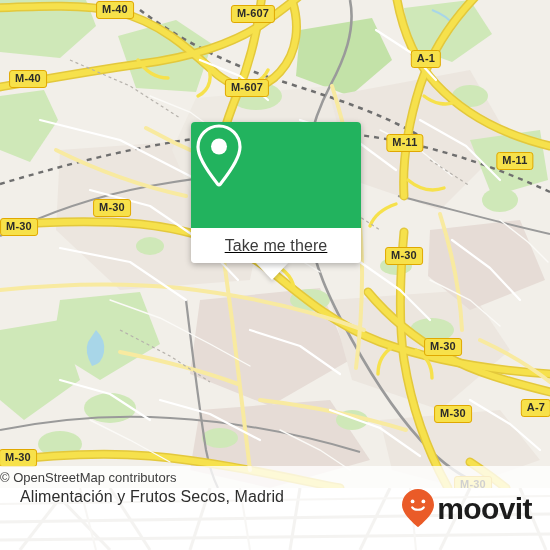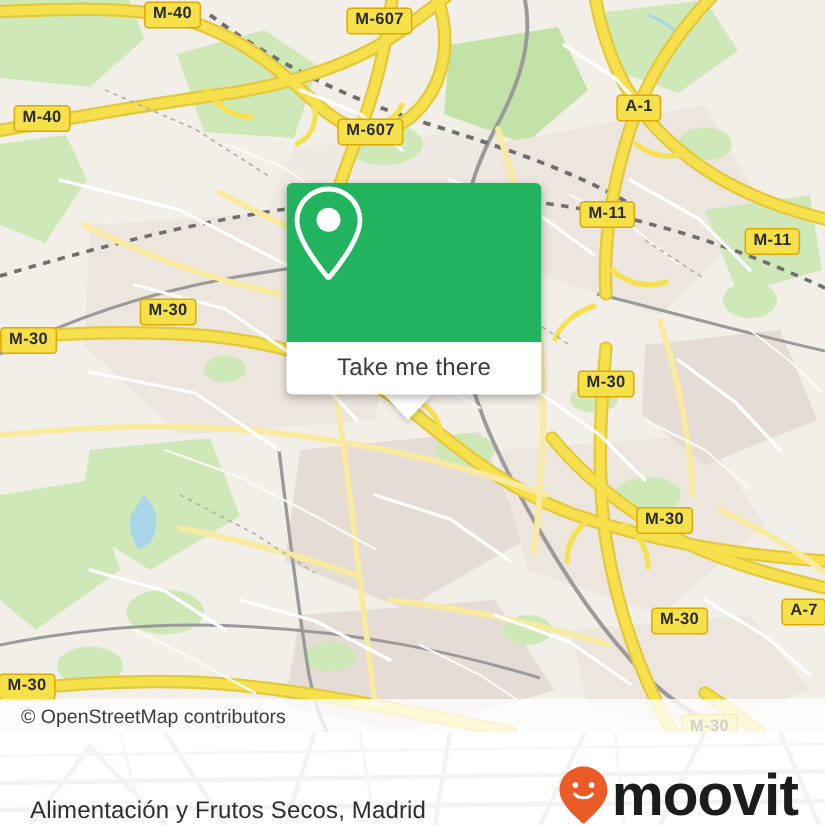--- a/index.html
+++ b/index.html
@@ -36,20 +36,21 @@
   }
 
   
   #popup {
     position:absolute;
     left:191px; top:122px;
     width:170px; height:141px;
     border-radius:4px;
     overflow:hidden;
     box-shadow:0 2px 6px rgba(0,0,0,0.28);
+    text-decoration:underline;
   }
   #popup-top {
     height:106px; width:100%;
     background:#22b35e;
     display:flex; align-items:center; justify-content:center;
   }
   #popup-bottom {
     height:35px; width:100%;
     background:#ffffff;
     display:flex; align-items:center; justify-content:center;
@@ -67,44 +68,44 @@
     filter:drop-shadow(0 2px 2px rgba(0,0,0,0.18));
   }
 
   
   #attrib-bar {
     position:absolute; left:0; top:466px; width:550px; height:22px;
     background:rgba(255,255,255,0.78);
     display:flex; align-items:center;
   }
   #attrib-text {
-    font-size:13px; color:#3c3c3c; padding-left:14px;
+    font-size:13px; color:#3c3c3c; 
     font-family:"Liberation Sans", sans-serif;
   }
 
   
   #footer {
     position:absolute; left:0; top:488px; width:550px; height:62px;
     background:#ffffff; overflow:hidden;
   }
   #footer-watermark {
     position:absolute; left:0; top:0; width:550px; height:62px;
     opacity:0.30;
   }
   #footer-inner {
     position:relative; width:100%; height:100%;
-    display:flex; align-items:flex-end; justify-content:space-between;
+    display:flex; align-items:flex-start; justify-content:space-between;
     padding:0 18px 0 20px;
   }
   #place-title {
     font-size:16px; color:#2e2e2e; letter-spacing:0.1px; z-index:2;
   }
   #brand { display:flex; align-items:center; gap:2px; z-index:2; }
   #brand-word {
-    font-size:39px; color:#1c1c1c; font-weight:bold;
+    font-size:30px; color:#1c1c1c; font-weight:bold;
     letter-spacing:-0.6px; line-height:29px;
     font-family:"Liberation Sans", sans-serif;
   }
 </style>
 </head>
 <body>
 
 <div id="app">
 
   <div id="map">
@@ -255,21 +256,21 @@
         <path d="M70,60 L130,86 L180,118"></path>
         <path d="M300,180 L340,204 L380,230"></path>
         <path d="M120,330 L170,356 L210,382"></path>
         <path d="M430,160 L470,186"></path>
       </g>
     </svg>
 
     <div id="shields">
         <div class="shield" style="left: 115px; top: 10px;">M-40</div>
         <div class="shield" style="left: 253px; top: 14px;">M-607</div>
-        <div class="shield" style="left: 426px; top: 59px; margin-top: 13px;">A-1</div>
+        <div class="shield" style="left: 426px; top: 59px;">A-1</div>
         <div class="shield" style="left: 28px; top: 79px;">M-40</div>
         <div class="shield" style="left: 247px; top: 88px;">M-607</div>
         <div class="shield" style="left: 405px; top: 143px;">M-11</div>
         <div class="shield" style="left: 515px; top: 161px;">M-11</div>
         <div class="shield" style="left: 112px; top: 208px;">M-30</div>
         <div class="shield" style="left: 19px; top: 227px;">M-30</div>
         <div class="shield" style="left: 404px; top: 256px;">M-30</div>
         <div class="shield" style="left: 443px; top: 347px;">M-30</div>
         <div class="shield" style="left: 453px; top: 414px;">M-30</div>
         <div class="shield" style="left: 536px; top: 408px;">A-7</div>

